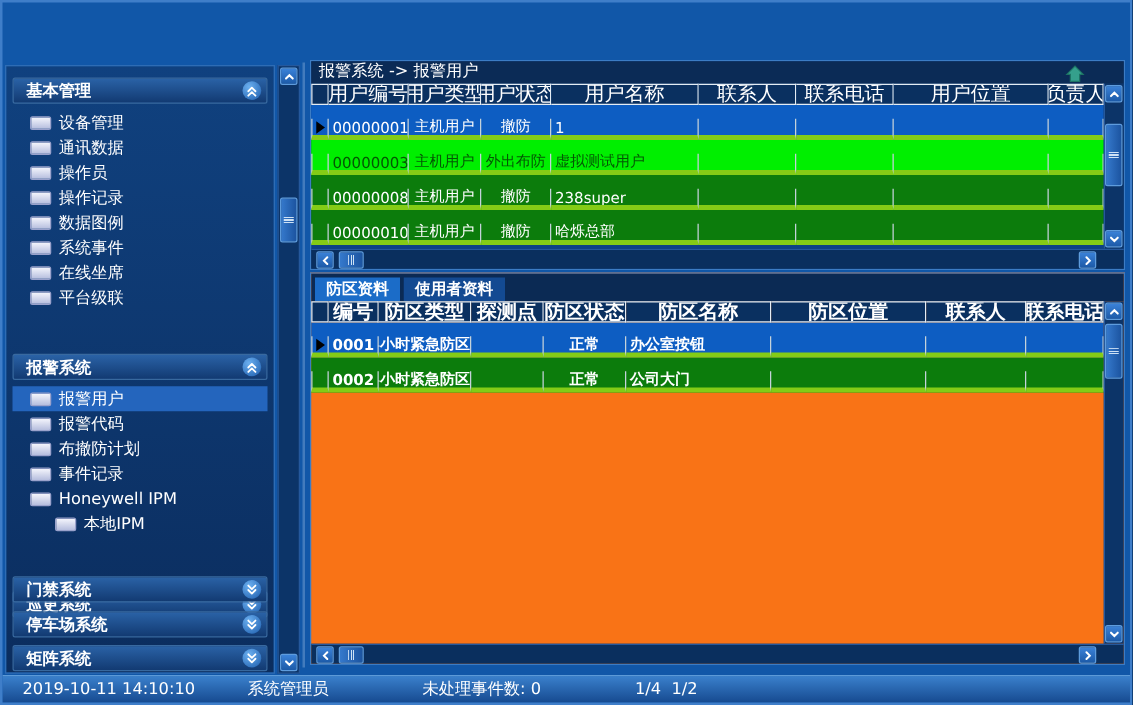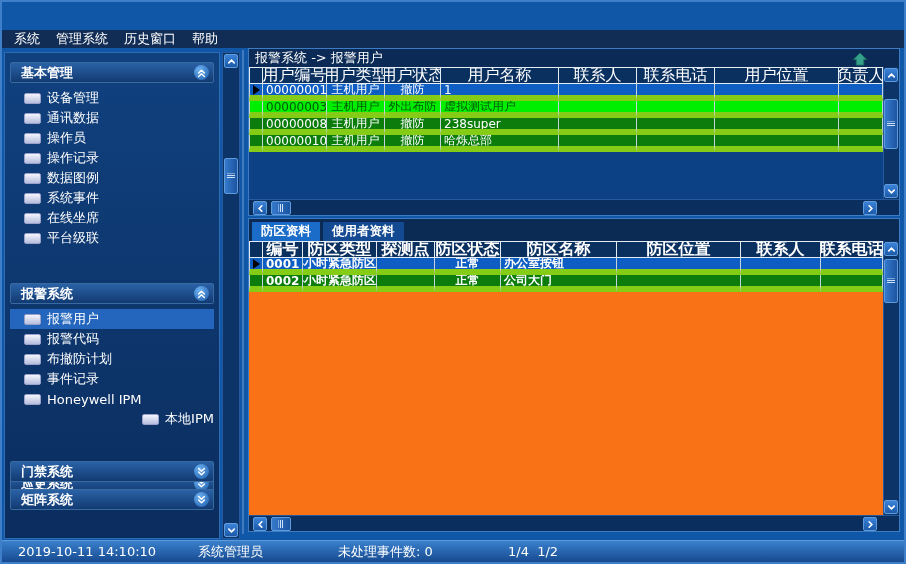--- a/index.html
+++ b/index.html
@@ -40,21 +40,21 @@
   .sb-section:nth-child(6){ top:463px; }
   .sb-header { height:21px; border-radius:2px; display:flex; align-items:center;
     padding:0 4px 0 10px; color:#fff; font-weight:bold; font-size:13px;
     background:linear-gradient(180deg,#2a62a6,#123a72); border:1px solid #38699f; }
   .sb-chevron { margin-left:auto; width:15px; height:15px; border-radius:50%;
     background:radial-gradient(circle at 35% 30%,#6cb0f0,#1c5cac);
     display:flex; align-items:center; justify-content:center; }
   .sb-items { padding-top:5px; }
   .sb-item { height:20px; display:flex; align-items:center; color:#fff; font-size:13px; padding-left:14px; }
   .sb-item.selected { background:var(--sb-sel,#2465bd);text-align:center; }
-  .sb-item.indent { padding-left:34px;justify-content:flex-end; }
+  .sb-item.indent { padding-left:34px; }
   .sb-item-icon { width:17px; height:11px; border-radius:2px; flex:none;
     background:linear-gradient(180deg,#f4f5fc,#b6bede); border:1px solid #9aa2cc; margin-right:6px; }
   .sb-item-label { white-space:nowrap; }
 
   
   .sb-scroll { position:absolute; left:222px; top:52px; width:18px; height:487px;
     background:#0c3468; border:1px solid #25589c; }
   .splitter { position:absolute; left:242px; top:50px; bottom:30px; width:2px; background:#7ea8d8; opacity:.45; }
 
   
@@ -87,22 +87,22 @@
 
   
   .dtable { position:absolute; left:0; right:16px; }
   .user-table { top:18px; }
   .zone-table { top:22px; }
   .thead { display:flex; }
   .th { height:17px; border:1px solid #e4ecf4; border-left:none; background:#0a3060; color:#fff;
     font-size:16px; display:flex; align-items:center; justify-content:center; overflow:hidden; white-space:nowrap; flex:none; }
   .th:first-child { border-left:1px solid #e4ecf4; }
   .tr { display:flex; }
-  .td { height:17px; border-right:1px solid #c4d2da; border-bottom:6px solid #84cc16; font-size:12px;
-    color:#fff; display:flex; align-items:center; overflow:hidden; white-space:nowrap; flex:none; }
+  .td { height:17px; border-right:1px solid #c4d2da; border-bottom:4px solid #84cc16; font-size:12px;
+    color:#fff; display:flex; align-items:center; overflow:hidden; white-space:nowrap; flex:none;margin-top:11px; }
   .td.sel { border-left:1px solid #c4d2da; justify-content:center; }
   .row-selected { background:var(--row-selected,#0d5dc2); }
   .row-alarm { background:var(--row-alarm,#00ef00); }
   .row-alarm .td { color:#045804; }
   .row-disarmed { background:var(--row-disarmed,#0c7c0c); }
   .row-marker { width:0; height:0; border-top:5px solid transparent; border-bottom:5px solid transparent;
     border-left:7px solid #000; }
 
   
   .user-table .th:nth-child(1), .user-table .td:nth-child(1){ width:14px; }
@@ -145,26 +145,20 @@
   .statusbar span { position:absolute; top:0; line-height:21px; color:#fff; font-size:13px; white-space:pre; }
   .st-datetime { left:16px; } .st-operator { left:196px; } .st-pending { left:336px; } .st-pages { left:506px; }
 </style>
 </head>
 <body>
 
 <div class="window">
   <div class="frame"></div>
 
 
-  <div class="menubar">
-      <div class="menu-item">系统</div>
-      <div class="menu-item">管理系统</div>
-      <div class="menu-item">历史窗口</div>
-      <div class="menu-item">帮助</div>
-    </div>
 
   <div class="sidebar">
     <div id="sb-sections" style="position:absolute;inset:0;border-radius:10px;">
         <div class="sb-section">
           <div class="sb-header">
             <span class="sb-header-label">基本管理</span>
             <span class="sb-chevron">
               <svg width="9" height="10" viewBox="0 0 12 14">
                 <path d="M2 7 L6 3 L10 7 M2 12 L6 8 L10 12" fill="none" stroke="#fff" stroke-width="2" stroke-linecap="round" stroke-linejoin="round"></path>
               </svg>
@@ -247,20 +241,30 @@
             <span class="sb-chevron">
               <svg width="9" height="10" viewBox="0 0 12 14">
                 <path d="M2 2 L6 6 L10 2 M2 7 L6 11 L10 7" fill="none" stroke="#fff" stroke-width="2" stroke-linecap="round" stroke-linejoin="round"></path>
               </svg>
             </span>
           </div>
         </div>
         <div class="sb-section">
           <div class="sb-header">
             <span class="sb-header-label">门禁系统</span>
+            <span class="sb-chevron">
+              <svg width="9" height="10" viewBox="0 0 12 14">
+                <path d="M2 2 L6 6 L10 2 M2 7 L6 11 L10 7" fill="none" stroke="#fff" stroke-width="2" stroke-linecap="round" stroke-linejoin="round"></path>
+              </svg>
+            </span>
+          </div>
+        </div>
+        <div class="sb-section">
+          <div class="sb-header">
+            <span class="sb-header-label">停车场系统</span>
             <span class="sb-chevron">
               <svg width="9" height="10" viewBox="0 0 12 14">
                 <path d="M2 2 L6 6 L10 2 M2 7 L6 11 L10 7" fill="none" stroke="#fff" stroke-width="2" stroke-linecap="round" stroke-linejoin="round"></path>
               </svg>
             </span>
           </div>
         </div>
         <div class="sb-section">
           <div class="sb-header">
             <span class="sb-header-label">矩阵系统</span>

